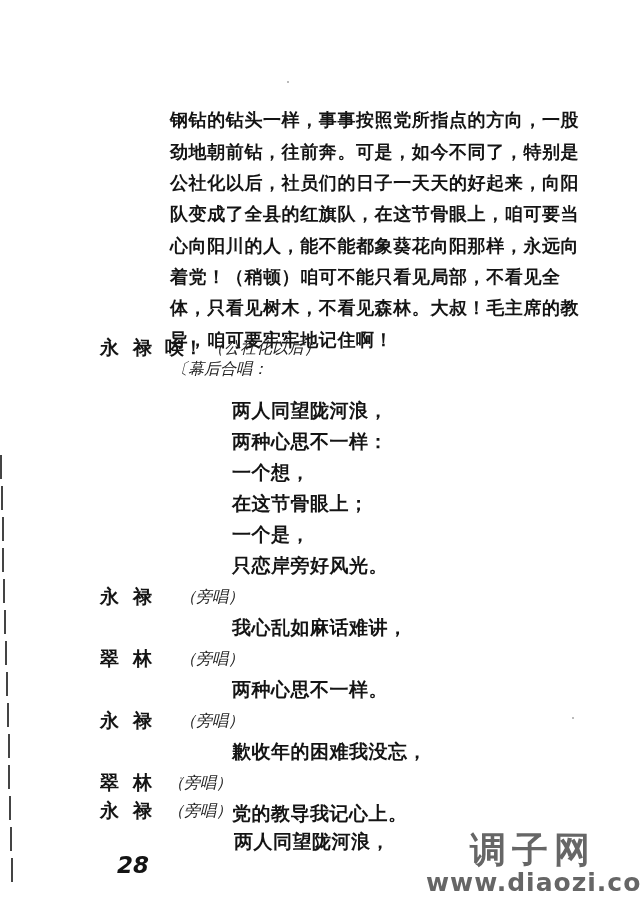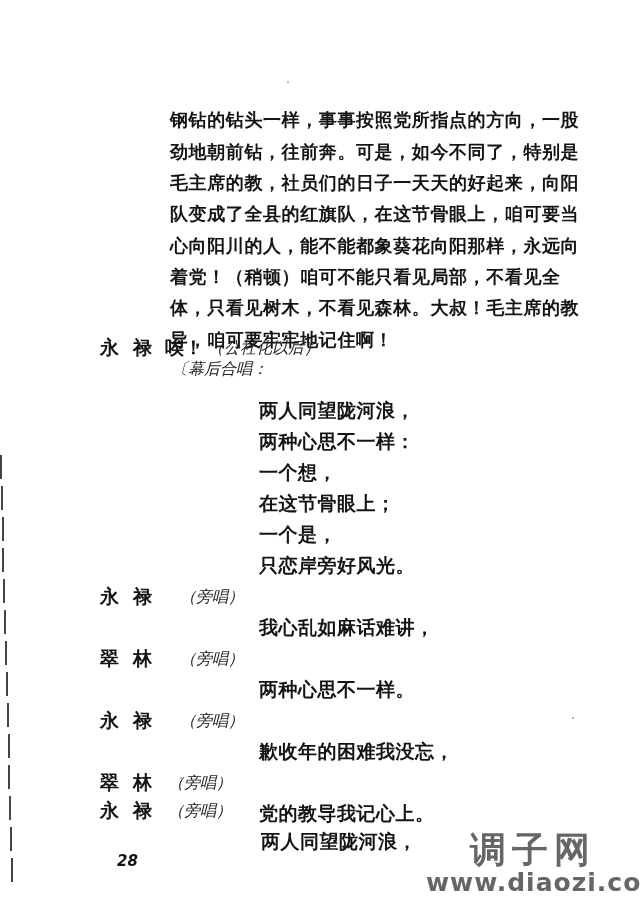--- a/index.html
+++ b/index.html
@@ -17,45 +17,44 @@
   }
   .direction {
     position: absolute; font-size: 16px; white-space: nowrap; line-height: 26px; font-style: italic; color: #222;
   }
   .said {
     position: absolute; font-size: 19px; font-weight: bold; white-space: nowrap; line-height: 26px;
   }
   .verse {
     position: absolute; left: 232px; font-size: 19px; font-weight: bold; white-space: nowrap; line-height: 26px;
     letter-spacing: 0.5px;
-    margin-left: 27px;
   }
   .page-num {
-    position: absolute; left: 117px; top: 852px; font-size: 15px; font-weight: bold; font-style: italic;
+    position: absolute; left: 117px; top: 852px; font-size: 23px; font-weight: bold; font-style: italic;
     font-family: "DejaVu Sans", sans-serif;
   }
   .watermark-cn {
     position: absolute; left: 470px; top: 826px; font-size: 36px; font-weight: bold; color: #666;
     font-family: "DejaVu Sans", sans-serif; letter-spacing: 6px;
   }
   .watermark-url {
     position: absolute; left: 426px; top: 868px; font-size: 25px; font-weight: bold; color: #666;
     font-family: "DejaVu Sans", sans-serif; letter-spacing: 1px;
   }
   .margin-ticks { position: absolute; left: 0; top: 455px; width: 20px; height: 440px; }
   .tick { position: absolute; width: 2px; height: 24px; background: #444; }
   .speck { position: absolute; width: 2px; height: 2px; background: #bbb; }
 </style>
 </head>
 <body>
 
 <div>
   <div class="para-line" style="top:107px">钢钻的钻头一样，事事按照党所指点的方向，一股</div>
   <div class="para-line" style="top:139px">劲地朝前钻，往前奔。可是，如今不同了，特别是</div>
-  <div class="para-line" style="top:170px">毛主席的教，社员们的日子一天天的好起来，向阳</div>
+  <div class="para-line" style="top:170px">公社化以后，社员们的日子一天天的好起来，向阳</div>
   <div class="para-line" style="top:201px">队变成了全县的红旗队，在这节骨眼上，咱可要当</div>
   <div class="para-line" style="top:233px">心向阳川的人，能不能都象葵花向阳那样，永远向</div>
   <div class="para-line" style="top:264px">着党！（稍顿）咱可不能只看见局部，不看见全</div>
   <div class="para-line" style="top:295px">体，只看见树木，不看见森林。大叔！毛主席的教</div>
   <div class="para-line" style="top:327px">导，咱可要牢牢地记住啊！</div>
 </div>
 
 <div class="speaker" style="top:334px">永禄</div>
 <div class="said" style="top:334px; left:165px">唉！</div>
 <div class="direction" style="top:335px; left:208px">（公社化以后）</div>

